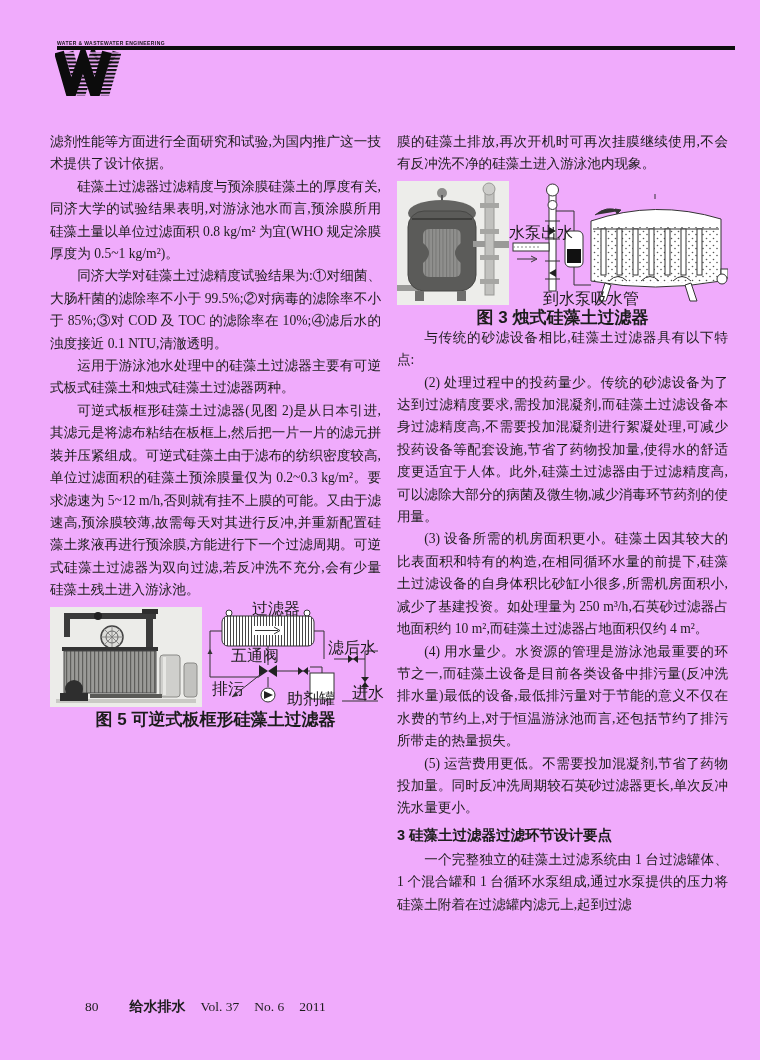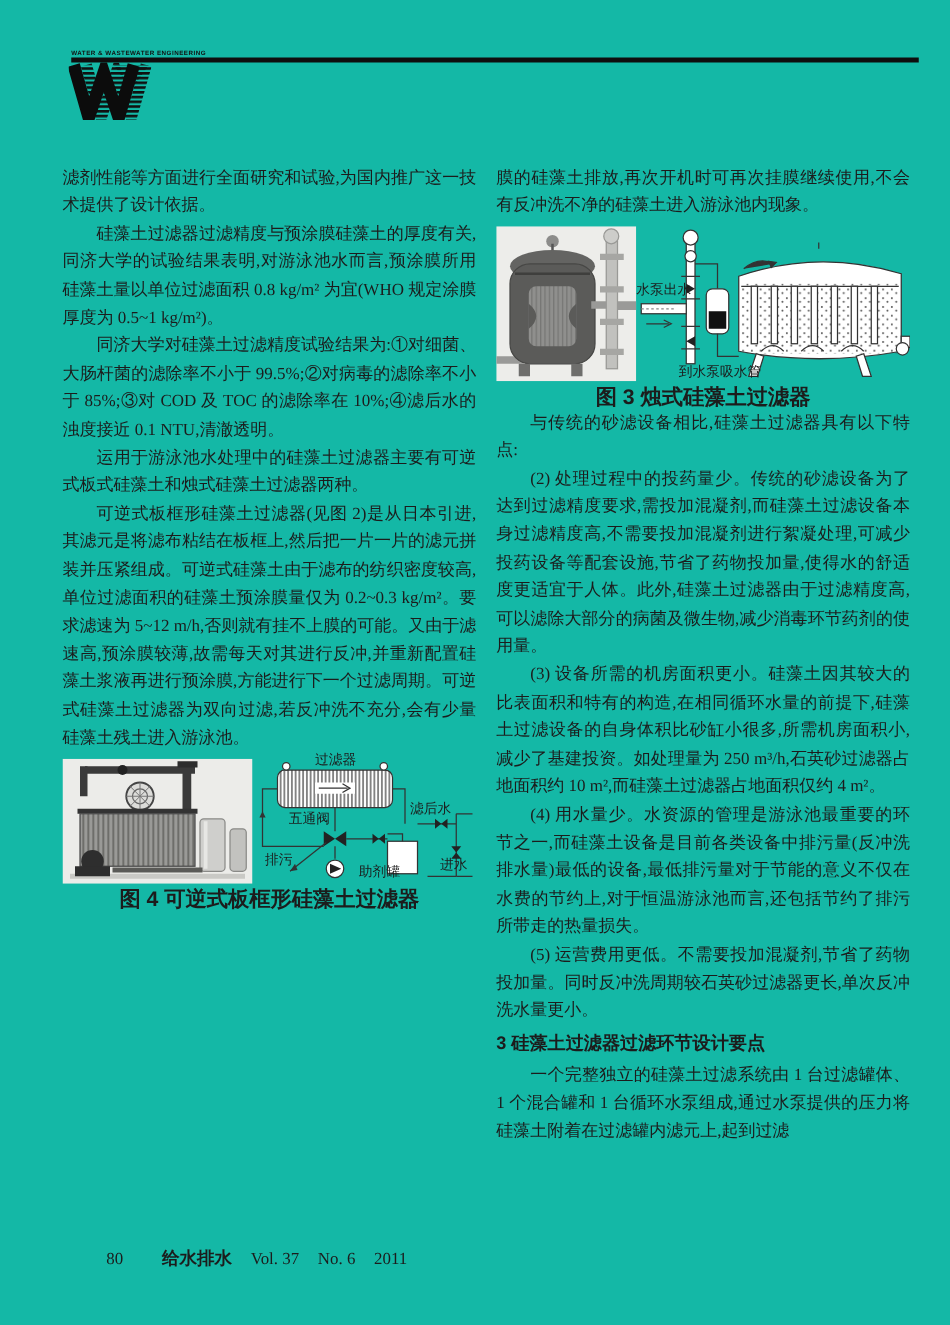--- a/index.html
+++ b/index.html
@@ -1,34 +1,34 @@
 <!DOCTYPE html>
 <html><head>
 <meta charset="utf-8">
 <style>
   html,body{margin:0;padding:0;background:#fff;}
-  .page{position:relative;width:760px;height:1060px;background:#14b8a6;overflow:hidden;
+  .page{position:relative;width:760px;height:1060px;background:#f0abfc;overflow:hidden;
         font-family:"Liberation Serif","DejaVu Serif",serif;color:#1c1c1c;}
   
   .tagline{position:absolute;left:57px;top:40px;font-family:"Liberation Sans","DejaVu Sans",sans-serif;
            font-size:5px;letter-spacing:0.4px;font-weight:bold;color:#111;white-space:nowrap;}
   .rule{position:absolute;left:57px;top:46px;width:678px;height:4px;background:#0e0e0e;}
   .wlogo{position:absolute;left:55px;top:50px;}
   
   .columns{position:absolute;left:50px;top:131px;width:678px;display:flex;gap:16px;}
   .col{width:331px;font-size:13.6px;line-height:22.4px;text-align:justify;}
   .col p{margin:0;text-indent:2em;}
   .col p.cont{text-indent:0;}
   figure{margin:5px 0 2px 0;padding:0;}
   .figrow{display:flex;align-items:flex-end;}
   figcaption{font-family:"Liberation Sans","DejaVu Sans",sans-serif;font-weight:bold;
              font-size:17px;text-align:center;margin-top:5px;line-height:15px;}
   .diagram{position:relative;}
   .flabel{position:absolute;font-family:Liberation Serif, serif;
-          font-size:11px;color:#1c1c1c;white-space:nowrap;line-height:11px;}
+          font-size:16px;color:#1c1c1c;white-space:nowrap;line-height:11px;}
   .sec-head{font-family:"Liberation Sans","DejaVu Sans",sans-serif;font-weight:bold;
             font-size:14.5px;margin:4px 0 3px 0;line-height:22px;}
   
   .pfooter{position:absolute;left:85px;top:998px;font-size:13.5px;display:flex;gap:15px;align-items:baseline;}
   .pfooter .jname{font-family:"Liberation Sans","DejaVu Sans",sans-serif;font-weight:bold;font-size:14px;padding-left:16px;}
   svg{display:block;}
 </style>
 </head>
 <body>
 
@@ -128,21 +128,21 @@
               <path d="M163,44 H176 M163,94 H176" fill="none" stroke="#333"></path>
             </svg>
             <span class="flabel" style="left:50px;top:-4px;">过滤器</span>
             <span class="flabel" style="left:29px;top:43px;">五通阀</span>
             <span class="flabel" style="left:126px;top:35px;">滤后水</span>
             <span class="flabel" style="left:10px;top:76px;">排污</span>
             <span class="flabel" style="left:85px;top:86px;">助剂罐</span>
             <span class="flabel" style="left:150px;top:80px;">进水</span>
           </div>
         </div>
-        <figcaption>图 4  可逆式板框形硅藻土过滤器</figcaption>
+        <figcaption>图 5  可逆式板框形硅藻土过滤器</figcaption>
       </figure>
 
     </section>
 
     <section class="col">
       <p class="cont">膜的硅藻土排放,再次开机时可再次挂膜继续使用,不会有反冲洗不净的硅藻土进入游泳池内现象。</p>
 
       <figure>
         <div class="figrow">
 

